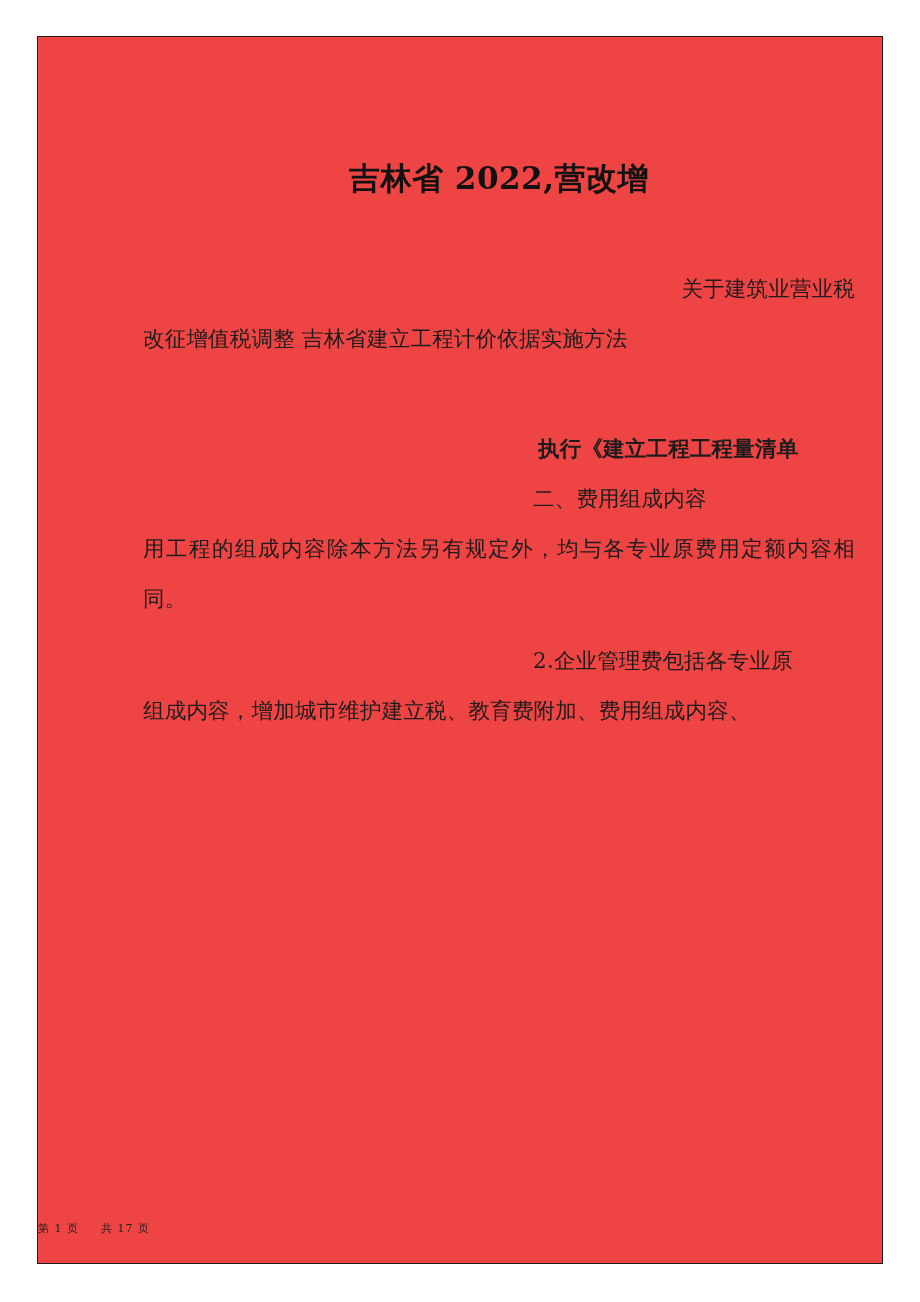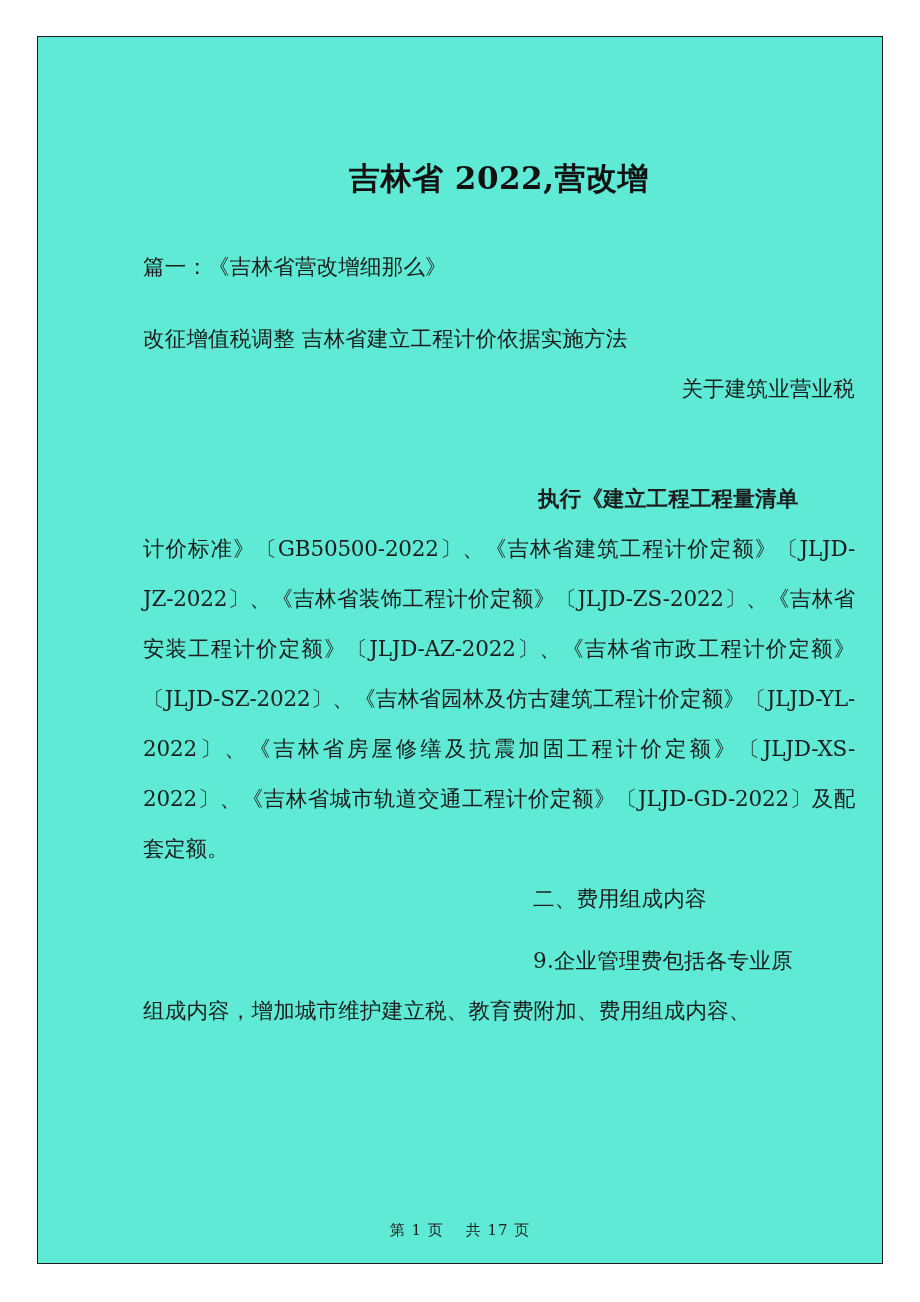--- a/index.html
+++ b/index.html
@@ -18,21 +18,21 @@
 
   
   #page-frame {
     position: absolute;
     left: 37px;
     top: 36px;
     width: 846px;
     height: 1228px;
     border: 1.4px solid #1d1d1d;
     box-sizing: border-box;
-    background: #5eead4;
+    background: #ef4444;
   }
 
   
   #content {
     position: absolute;
     left: 105px;
     top: 121px;
     width: 712px;
   }
 
@@ -90,61 +90,59 @@
     font-family: "DejaVu Serif", "Liberation Serif", serif;
     letter-spacing: -0.2px;
   }
 
   
   #page-footer {
     position: absolute;
     left: 0;
     right: 0;
     top: 1184px;
-    text-align: center;
-    font-size: 15px;
+    font-size: 11px;
     letter-spacing: 1px;
     color: #222222;
     font-family: "DejaVu Serif", "Liberation Serif", serif;
   }
   #page-footer .gap { display: inline-block; width: 22px; }
 </style>
 </head>
 <body>
 
 <div id="page-frame">
 
   <div id="content">
 
     <h1 class="doc-title">吉林省 2022,营改增</h1>
 
-    <p class="para">篇一：《吉林省营改增细那么》</p>
 
     <div class="sp-22"></div>
 
+    <p class="para indent-right">关于建筑业营业税</p>
+
     <p class="para">改征增值税调整 吉林省建立工程计价依据实施方法</p>
-
-    <p class="para indent-right">关于建筑业营业税</p>
 
     <div class="sp-48"></div>
 
 
     <div class="sp-12"></div>
 
     <p class="para indent-mid">执行《建立工程工程量清单</p>
 
-    <p class="para flow code">计价标准》〔GB50500-2022〕、《吉林省建筑工程计价定额》〔JLJD-JZ-2022〕、《吉林省装饰工程计价定额》〔JLJD-ZS-2022〕、《吉林省安装工程计价定额》〔JLJD-AZ-2022〕、《吉林省市政工程计价定额》〔JLJD-SZ-2022〕、《吉林省园林及仿古建筑工程计价定额》〔JLJD-YL-2022〕、《吉林省房屋修缮及抗震加固工程计价定额》〔JLJD-XS-2022〕、《吉林省城市轨道交通工程计价定额》〔JLJD-GD-2022〕及配套定额。</p>
 
     <p class="para indent-sec">二、费用组成内容</p>
 
 
+    <p class="para flow">用工程的组成内容除本方法另有规定外，均与各专业原费用定额内容相同。</p>
 
     <div class="sp-12"></div>
 
-    <p class="para indent-sec">9.企业管理费包括各专业原</p>
+    <p class="para indent-sec">2.企业管理费包括各专业原</p>
 
     <p class="para flow">组成内容，增加城市维护建立税、教育费附加、费用组成内容、</p>
 
   </div>
 
   <div id="page-footer">
     <span>第 1 页</span><span class="gap"></span><span>共 17 页</span>
   </div>
 
 </div>

